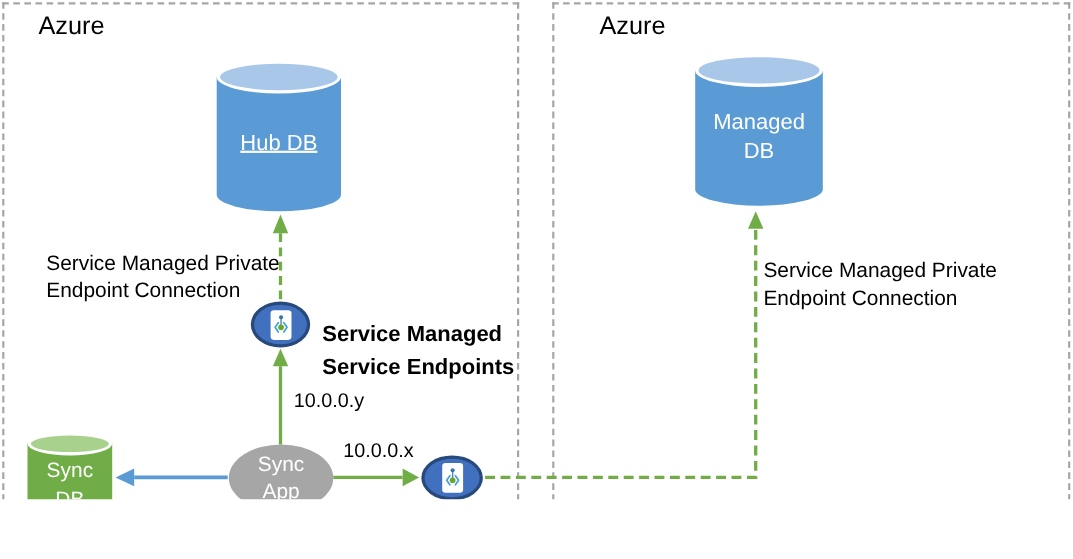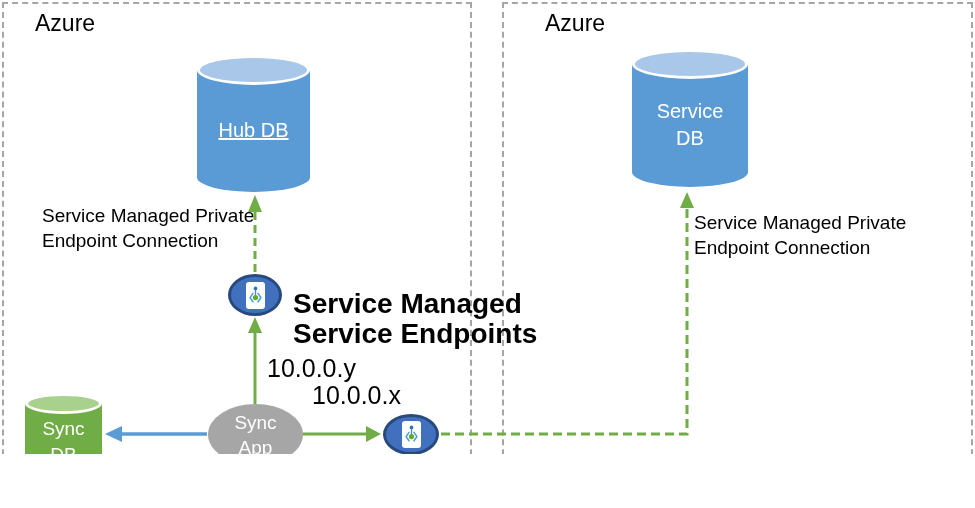--- a/index.html
+++ b/index.html
@@ -43,23 +43,23 @@
   .pe{
     position:absolute;border-radius:50%;background:var(--endpoint-fill);
     border:3px solid var(--endpoint-border);box-sizing:border-box;
     display:flex;align-items:center;justify-content:center;z-index:4;
   }
   .pe .chip{
     width:19px;height:27px;background:#fff;border-radius:3px;
     display:flex;align-items:center;justify-content:center;
   }
   
-  .t-label{position:absolute;font-size:19px;line-height:25px;color:#000;}
-  .t-heading{position:absolute;font-size:28px;line-height:30px;font-weight:700;color:#000;}
-  .t-ip{position:absolute;font-size:25px;color:#000;white-space:nowrap;}
+  .t-label{position:absolute;font-size:19px;line-height:25px;color:#000;margin-top:24px;}
+  .t-heading{position:absolute;font-size:20px;line-height:30px;font-weight:700;color:#000;}
+  .t-ip{position:absolute;font-size:18px;color:#000;white-space:nowrap;}
   .t-label div,.t-heading div{white-space:nowrap;}
   svg.connectors{position:absolute;left:0;top:0;z-index:2;pointer-events:none;}
 </style>
 </head>
 <body>
 
 <div class="canvas">
 
   <div class="region" style="left:2px;top:2px;width:470px;height:503px;"></div>
   <div class="region" style="left:502px;top:2px;width:471px;height:503px;"></div>
@@ -100,21 +100,21 @@
     <div class="body" style="top:15px;border-radius:0 0 57px 57px / 0 0 15px 15px;"></div>
     <div class="lbl big-lbl" style="padding-top:14px;text-decoration:underline;">
       <div>Hub DB</div>
     </div>
   </div>
 
   <div class="cyl blue" style="left:632px;top:49px;width:116px;height:138px;">
     <div class="top" style="height:30px;"></div>
     <div class="body" style="top:15px;border-radius:0 0 58px 58px / 0 0 15px 15px;"></div>
     <div class="lbl big-lbl" style="padding-top:14px;">
-      <div>Service</div>
+      <div>Managed</div>
       <div>DB</div>
     </div>
   </div>
 
   <div class="cyl green" style="left:25px;top:393px;width:77px;height:89px;">
     <div class="top" style="height:21px;"></div>
     <div class="body" style="top:10px;border-radius:0 0 39px 39px / 0 0 11px 11px;"></div>
     <div class="lbl small-lbl" style="padding-top:8px;">
       <div>Sync</div>
       <div>DB</div>
@@ -154,20 +154,20 @@
     <div>Service Managed Private</div>
     <div>Endpoint Connection</div>
   </div>
 
   <div class="t-heading" style="left:293px;top:289px;">
     <div>Service Managed</div>
     <div>Service Endpoints</div>
   </div>
 
   <div class="t-ip" style="left:267px;top:354px;">10.0.0.y</div>
-  <div class="t-ip" style="left:312px;top:381px;">10.0.0.x</div>
+  <div class="t-ip" style="left:312px;top:399px;">10.0.0.x</div>
 
   <div class="t-label" style="left:694px;top:210px;">
     <div>Service Managed Private</div>
     <div>Endpoint Connection</div>
   </div>
 
 </div>
 
 </body></html>

